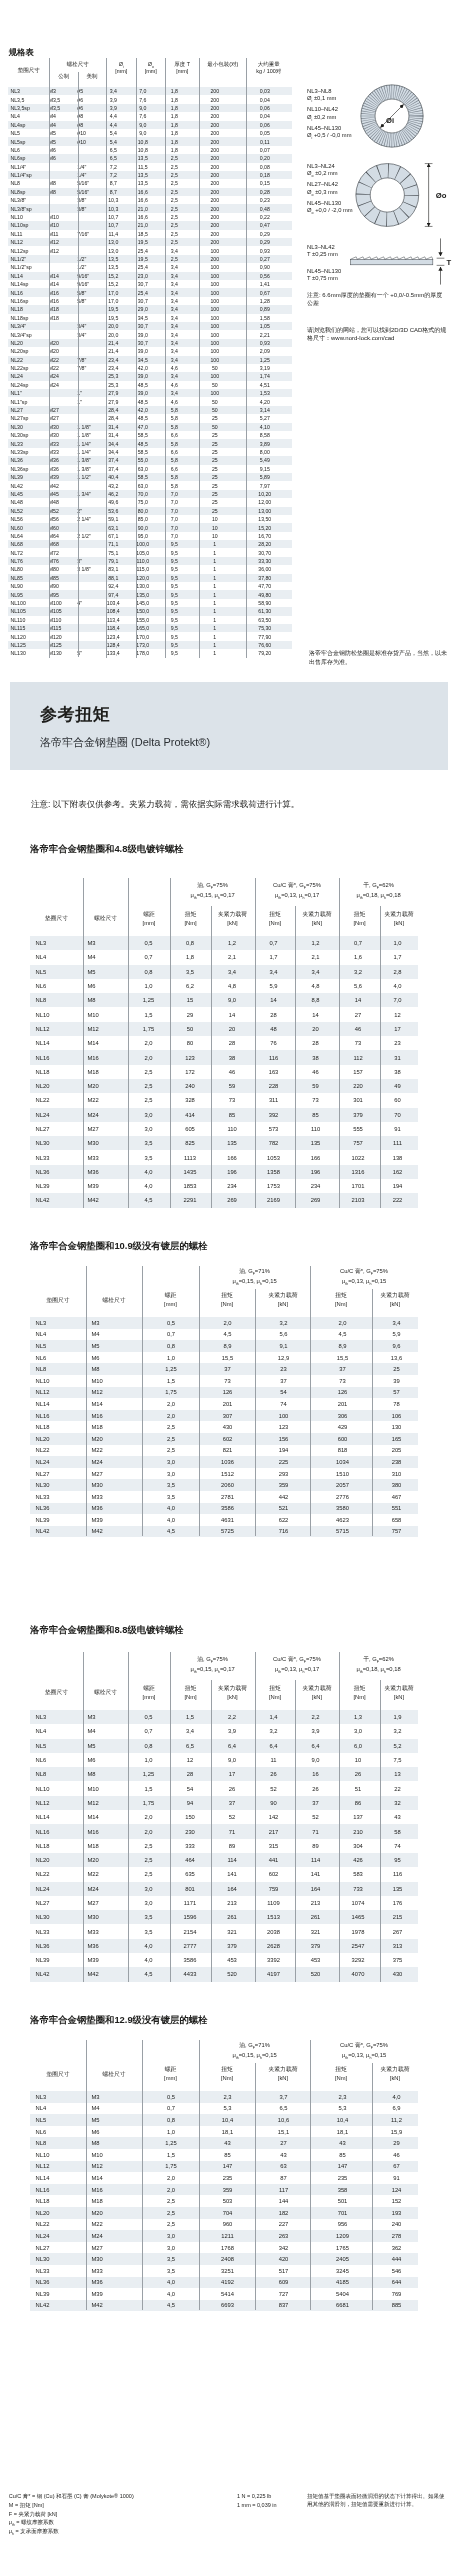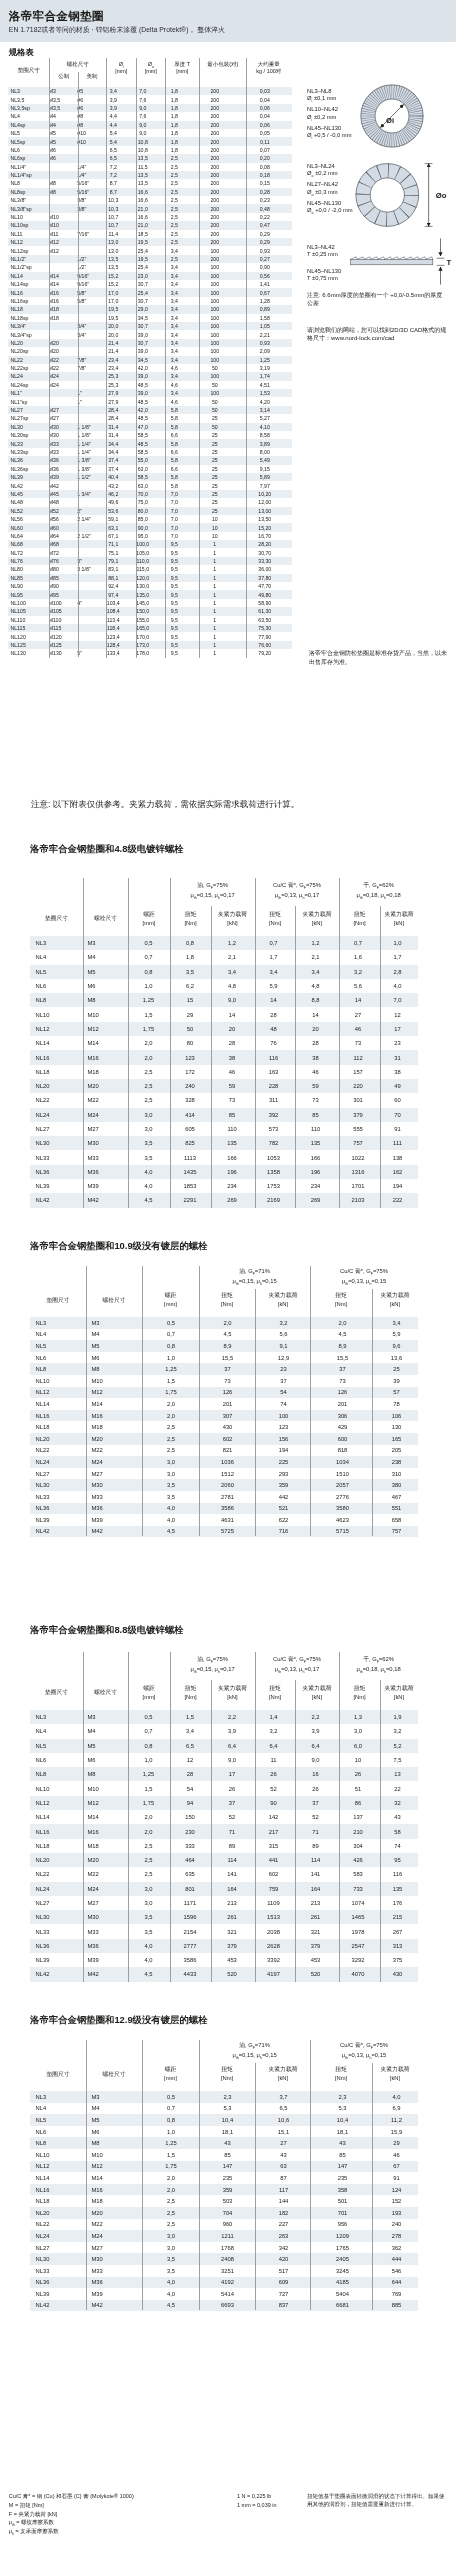--- a/index.html
+++ b/index.html
@@ -28,24 +28,20 @@
   .banner-sub{font-size:11px;font-weight:400;color:#2b2f33;}
   .foot{font-size:5.5px;line-height:8.8px;color:#1d1d1b;}
   .foot-note{font-size:5.5px;line-height:8.3px;color:#1d1d1b;}
   svg text{font-family:"Liberation Sans","DejaVu Sans",sans-serif;fill:#1d1d1b;}
 </style>
 </head>
 <body>
 
 <div id="page">
 
-  <div class="abs band" style="left:0;top:0;width:457px;height:42px;">
-    <div class="abs page-title" style="left:8.8px;top:8.8px;">洛帝牢合金钢垫圈</div>
-    <div class="abs page-sub" style="left:8.8px;top:25px;">EN 1.7182或者等同的材质 · 锌铝粉末涂覆 (Delta Protekt®)， 整体淬火</div>
-  </div>
 
   <div class="abs sec-title" style="left:8.8px;top:47px;">规格表</div>
 
   <div class="tblock" id="spec-block" style="left:8.3px;top:58px;width:284px;height:600px;">
     <div class="thead" style="height:29px;">
       <div class="hlab" style="left:0;width:41px;top:8.8px;">垫圈尺寸</div>
       <div class="hlab" style="left:41px;width:57px;top:2.8px;">螺栓尺寸</div>
       <div class="hlab" style="left:41px;width:29px;top:15px;">公制</div>
       <div class="hlab" style="left:70px;width:27.5px;top:15px;">美制</div>
       <div class="hlab fmt" style="left:98px;width:30px;top:2.8px;">Ø<sub>i</sub></div>
@@ -825,20 +821,24 @@
   </svg>
 
   <div class="abs sidenote" style="left:307px;top:291px;width:141px;">注意: 6.6mm厚度的垫圈有一个 +0,0/-0.5mm的厚度公差</div>
 
   <div class="abs sidenote" style="left:307px;top:326px;width:144px;">
     <span>请浏览我们的网站，您可以找到2D/3D CAD格式的规格尺寸：</span><span>www.nord-lock.com/cad</span>
   </div>
 
   <div class="abs sidenote" style="left:309px;top:649px;width:139px;line-height:8.8px;">洛帝牢合金钢防松垫圈是标准存货产品，当然，以未出售库存为准。</div>
 
+  <div class="abs band" style="left:10px;top:682px;width:438px;height:88px;">
+    <div class="abs banner-title" style="left:30px;top:21px;">参考扭矩</div>
+    <div class="abs banner-sub" style="left:30px;top:53px;">洛帝牢合金钢垫圈 (Delta Protekt®)</div>
+  </div>
 
   <div class="note-line" style="left:31px;top:799px;">注意: 以下附表仅供参考。夹紧力载荷，需依据实际需求载荷进行计算。</div>
 
   <div class="theading" style="left:30px;top:843px;">洛帝牢合金钢垫圈和4.8级电镀锌螺栓</div>
   <div class="tblock" id="t0" style="left: 30px; top: 878px; width: 388px; height: 330px;">
       <div class="thead" style="height: 58px;">
         <div class="hlab" style="left: 0px; width: 53px; top: 37px; font-size: 5.8px;">垫圈尺寸</div>
         <div class="hlab" style="left: 53px; width: 45px; top: 37px; font-size: 5.8px;">螺栓尺寸</div>
         <div class="hlab" style="left: 98px; width: 42px; top: 33px; font-size: 5.8px;">螺距</div>
         <div class="hlab" style="left: 98px; width: 42px; top: 42px; font-size: 5.8px;">[mm]</div>

